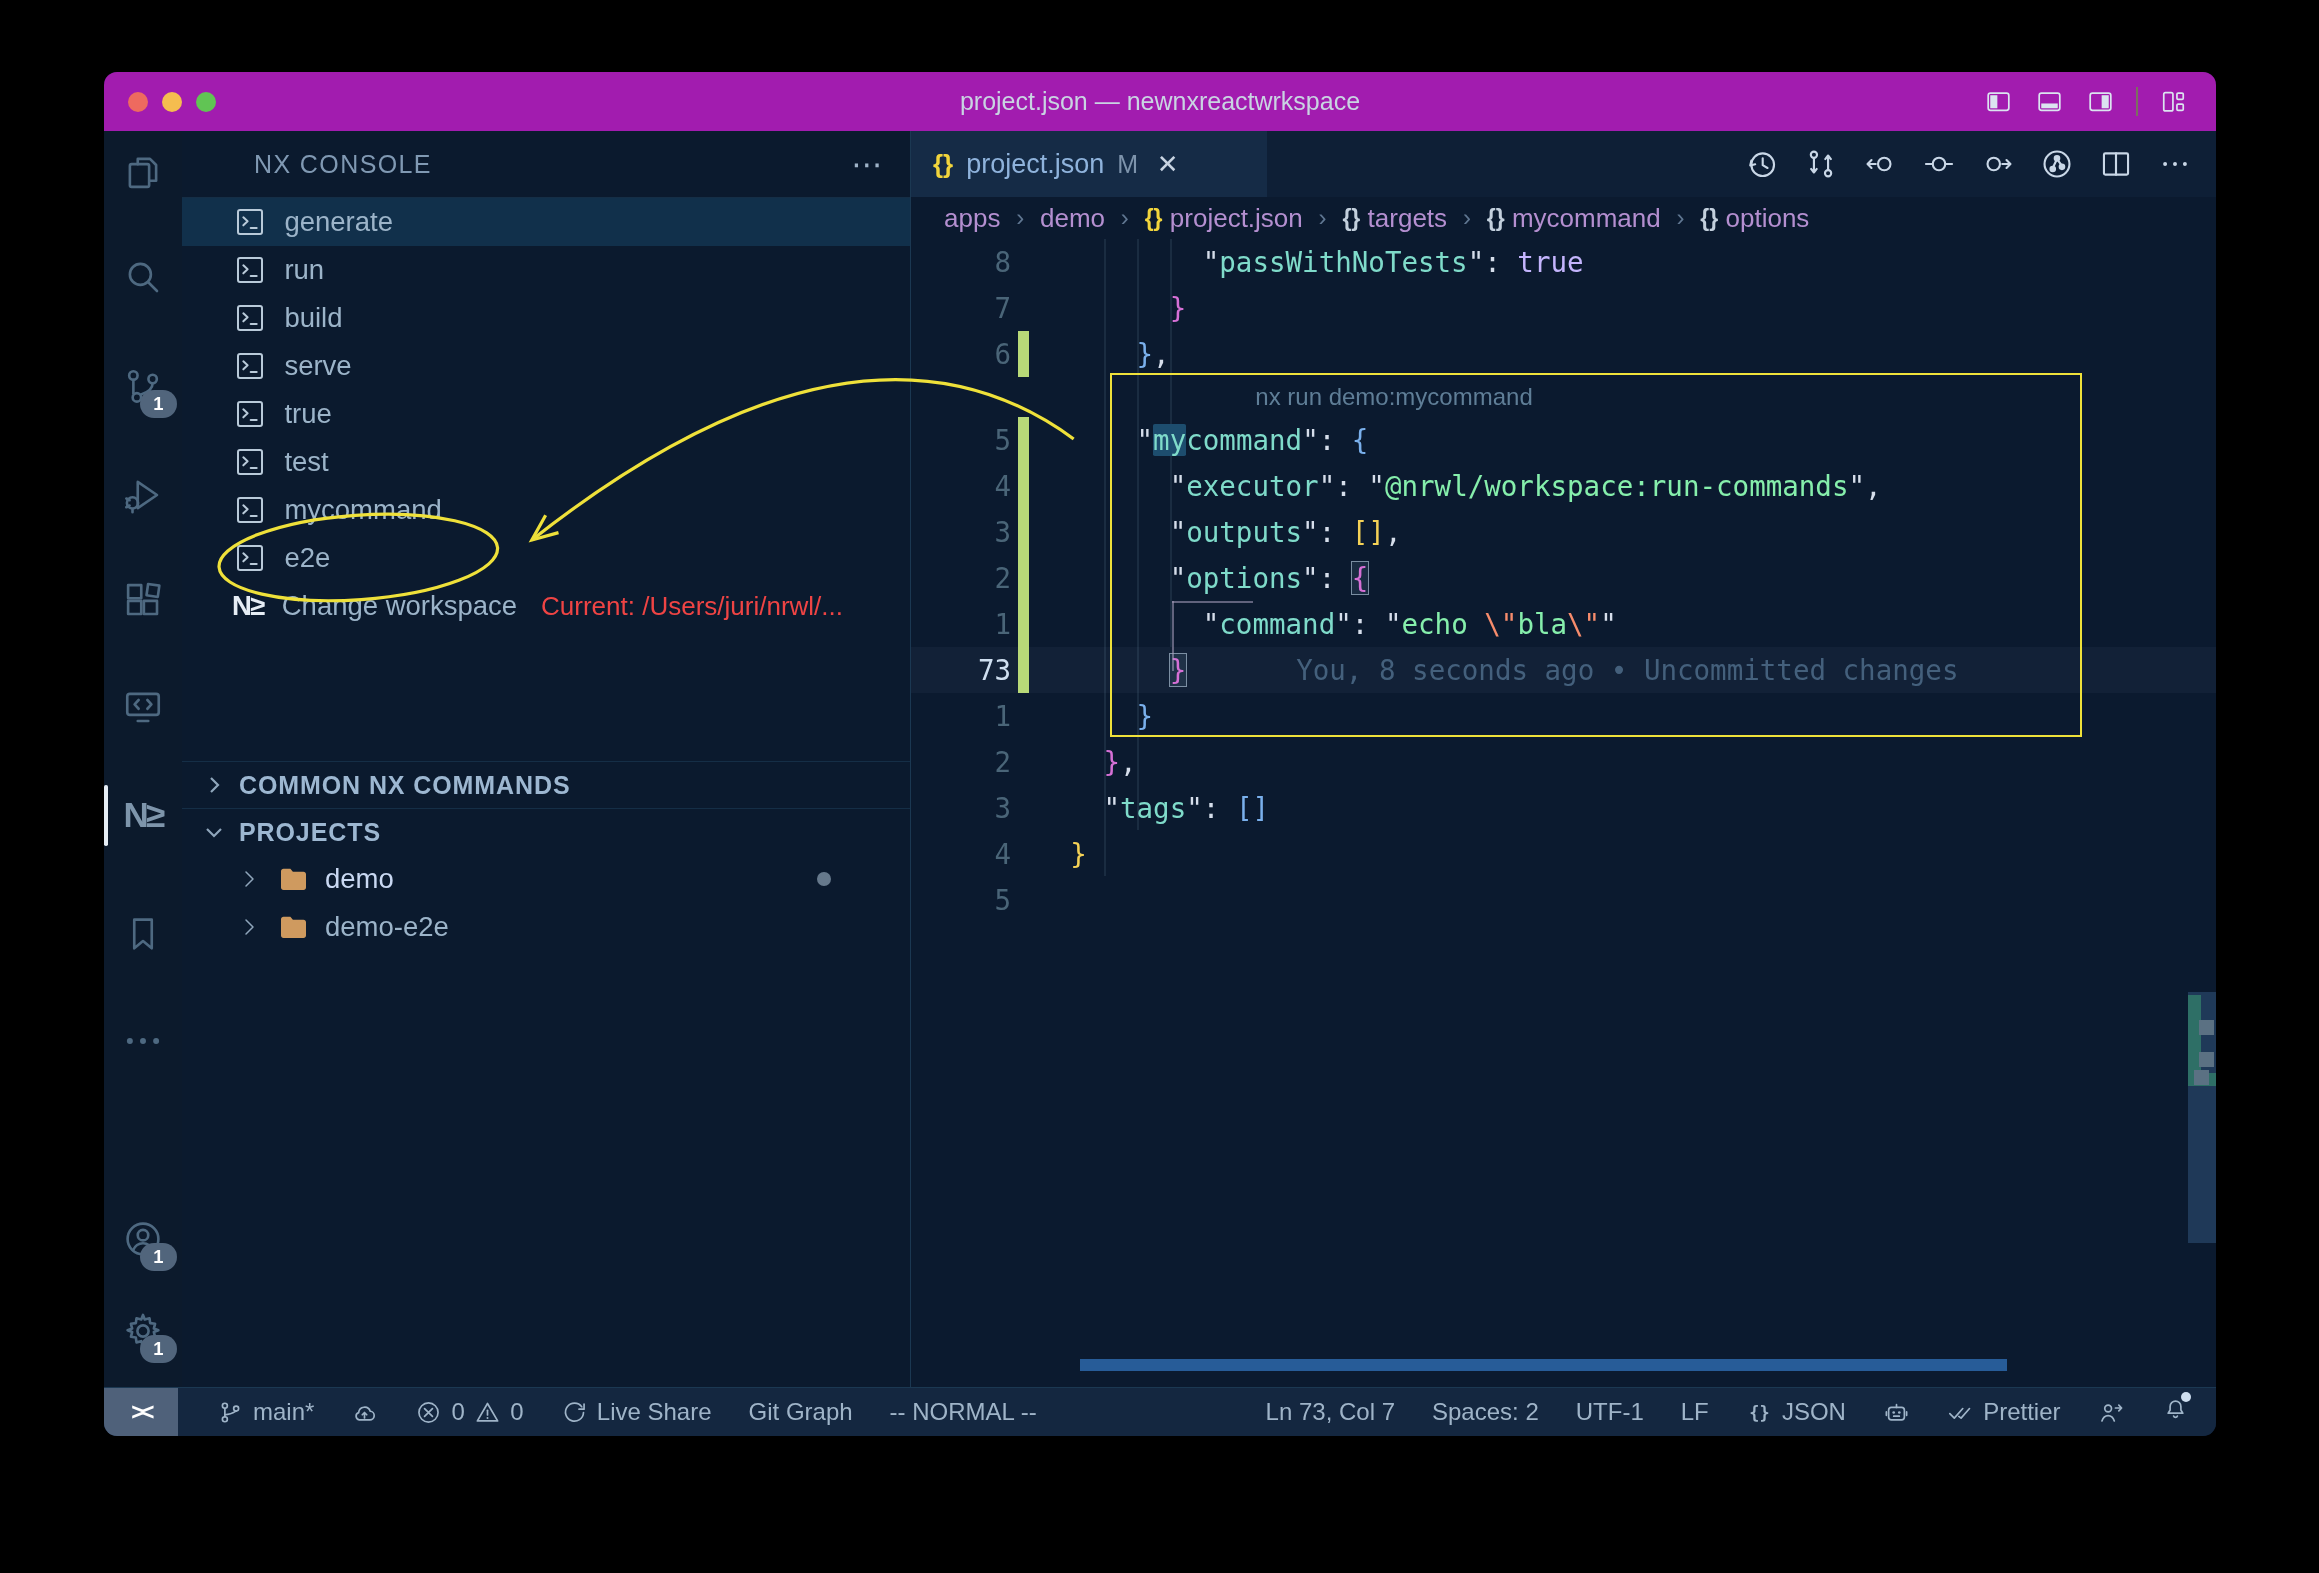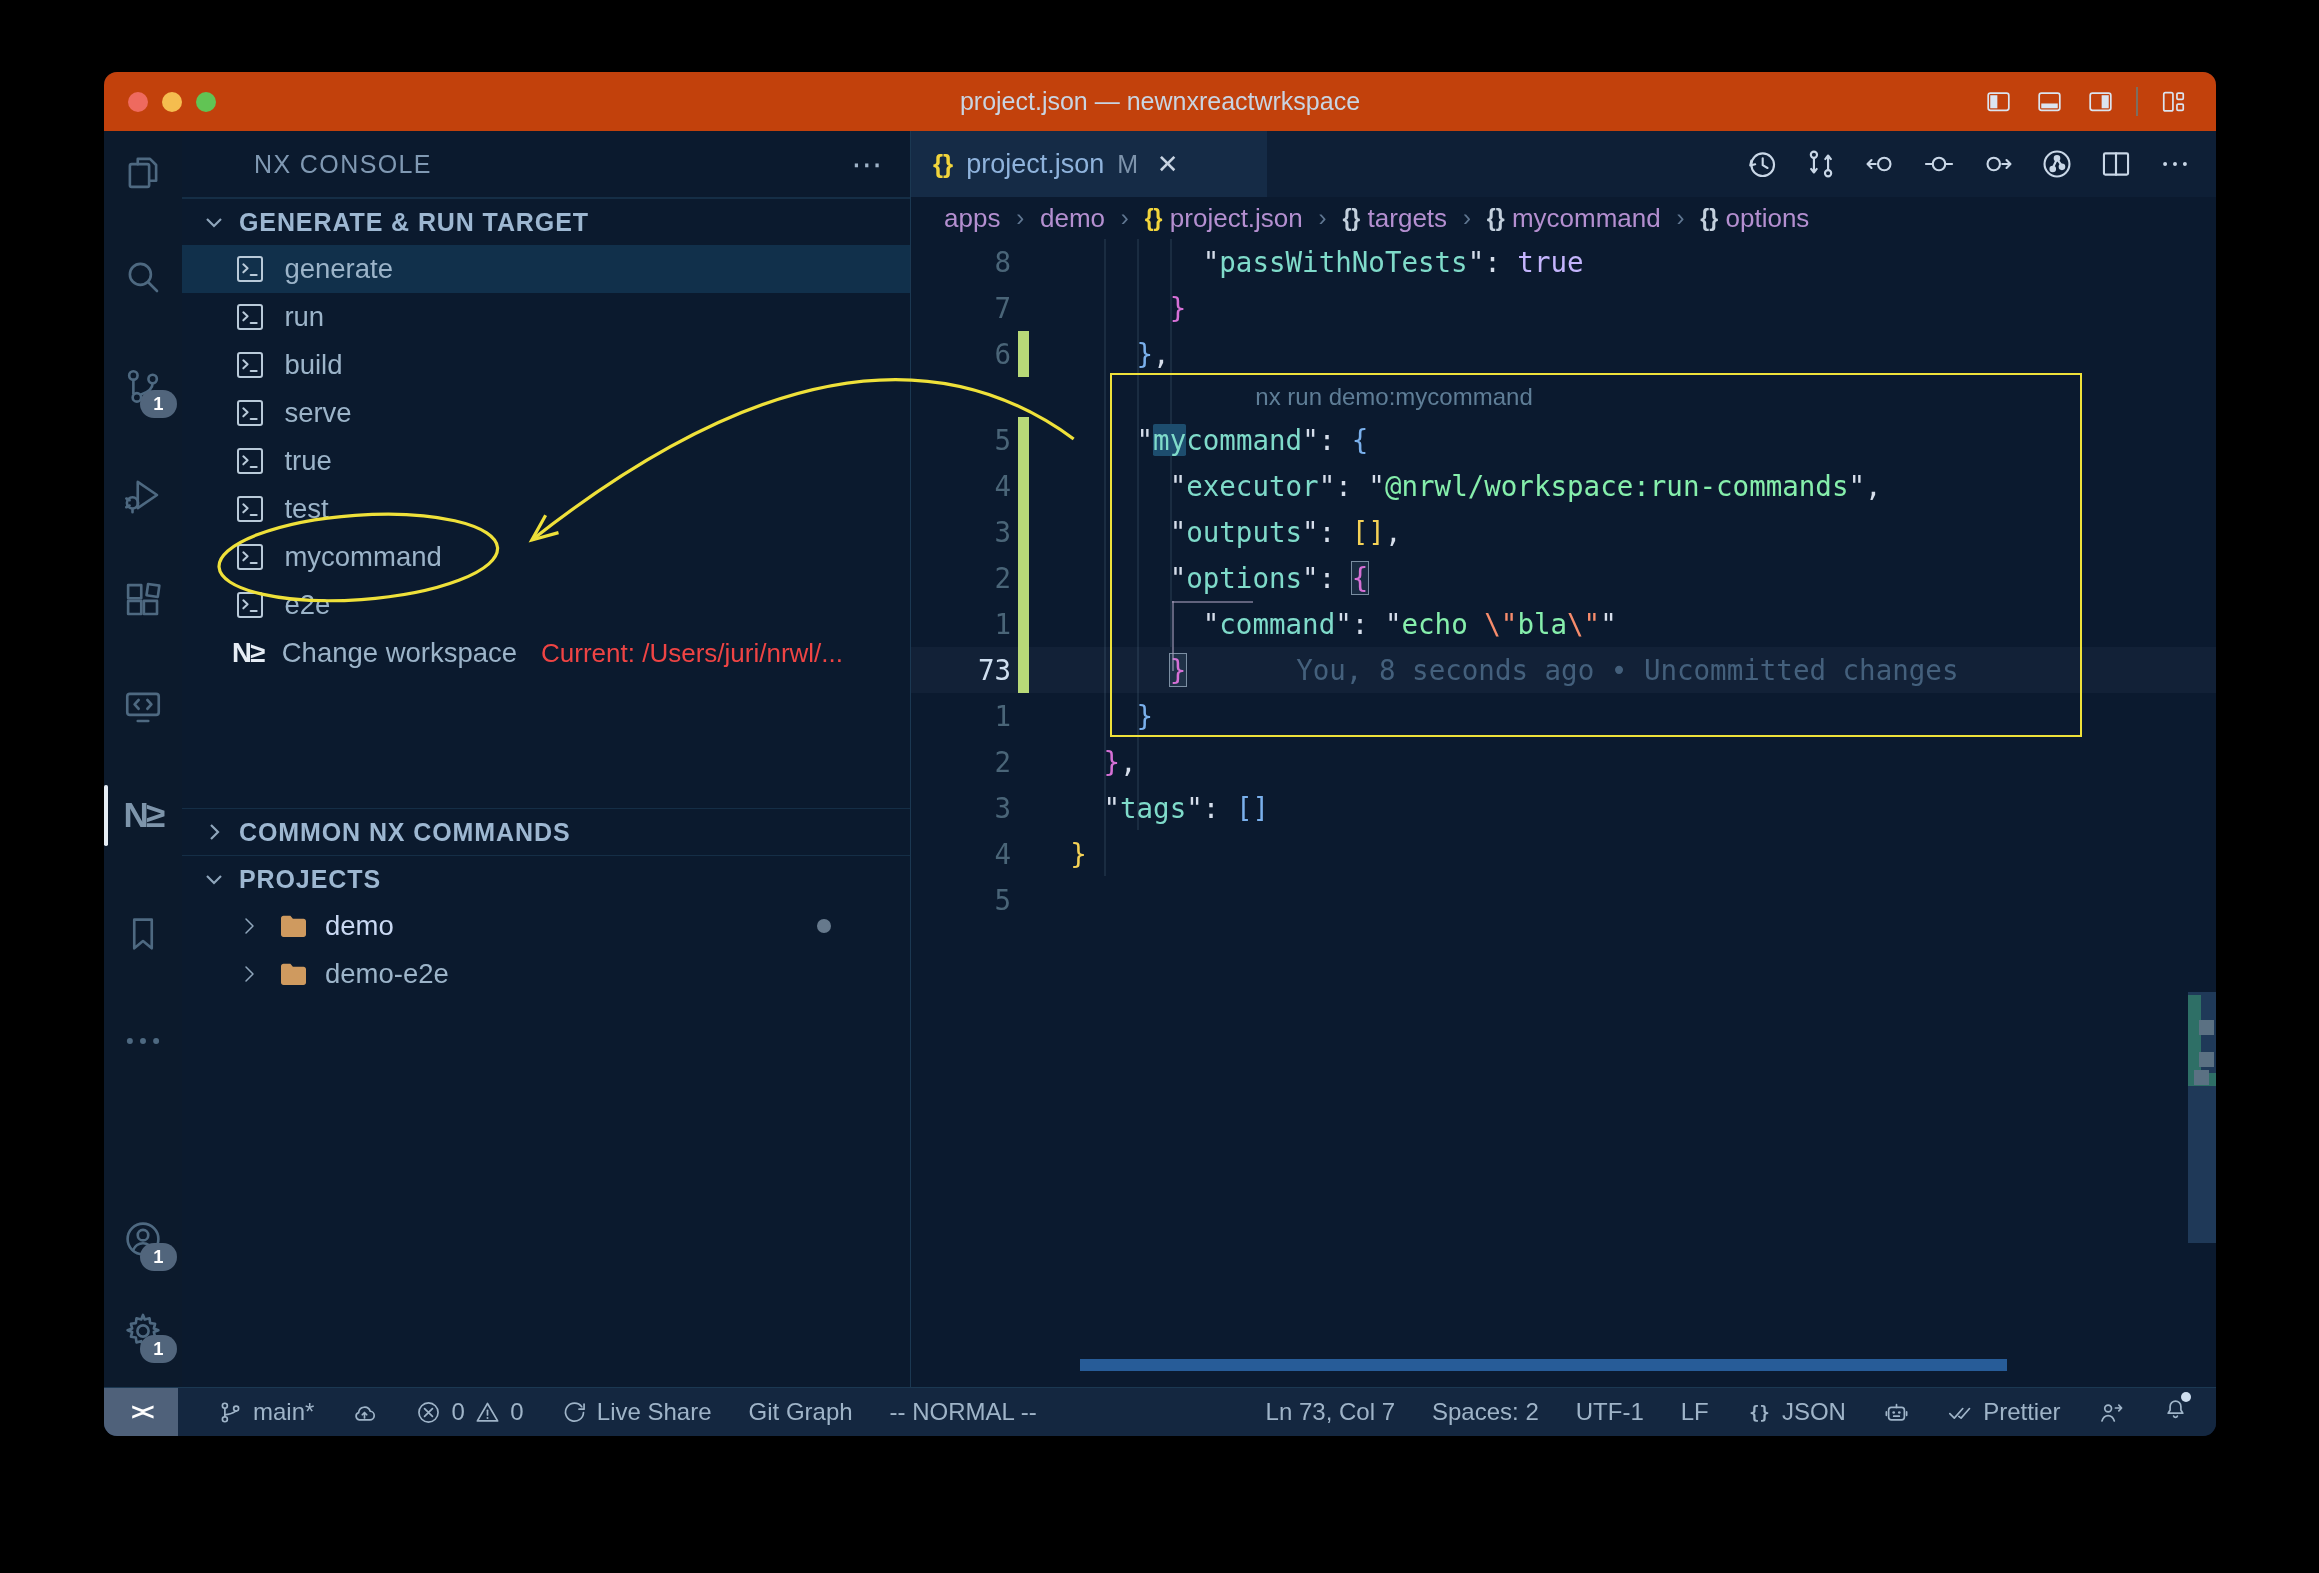--- a/index.html
+++ b/index.html
@@ -1,21 +1,21 @@
 <!DOCTYPE html>
 <html style="font-size:14.7px"><head>
 <meta charset="utf-8">
 <style>
   html,body{margin:0;padding:0;background:#000;}
   .stage{position:relative;width:2320px;height:1574px;background:#000;overflow:hidden;
          font-family:"Liberation Sans",sans-serif;-webkit-font-smoothing:antialiased;}
   .window{position:absolute;left:104px;top:72px;width:2112px;height:1364px;border-radius:13px;
           overflow:hidden;background:#0b1a2f;display:flex;flex-direction:column;}
   
-  .titlebar{height:59px;background:#c2410c;display:flex;align-items:center;position:relative;flex:0 0 auto;justify-content:space-between;}
+  .titlebar{height:59px;background:#a21caf;display:flex;align-items:center;position:relative;flex:0 0 auto;justify-content:space-between;}
   .lights{display:flex;gap:13.8px;padding-left:24px;}
   .light{width:20px;height:20px;border-radius:50%;}
   .win-title{position:absolute;left:0;right:0;text-align:center;color:#c9d4e2;font-size:25px;}
   .tb-icons{margin-left:auto;display:flex;align-items:center;gap:20px;padding-right:27.5px;color:#dbe4f0;z-index:2;}
   .tb-icons .icon{width:31px;height:27.5px;display:inline-flex;}
   .tb-sep{width:1.8px;height:29px;background:#7c6e60;}
   
   .main{flex:1;display:flex;min-height:0;}
   .activitybar{width:78px;background:#0c1a2c;position:relative;flex:0 0 auto;}
   .ab-item{position:absolute;left:0;width:78px;height:78px;display:flex;align-items:center;justify-content:center;color:#4e6981;}
@@ -233,28 +233,20 @@
             <span class="ab-badge">1</span>
           </div>
           <div class="ab-indicator" style="top: 654px; height: 61px;"></div>
         </div>
 
       <div class="sidebar">
         <div class="sb-header">
           <span>NX CONSOLE</span>
           <span class="more">⋯</span>
         </div>
-        <div class="sb-section">
-          <span class="chev">
-              <svg viewBox="0 0 24 24" fill="none" stroke="currentColor" stroke-width="2.2">
-                <path d="M5 9l7 7 7-7"></path>
-              </svg>
-            </span>
-          <span>GENERATE &amp; RUN TARGET</span>
-        </div>
         <div id="target-items">
             <div class="sb-row selected">
               <span class="icon term-ic">
                 <svg viewBox="0 0 24 24" fill="none" stroke="currentColor" stroke-width="1.5" stroke-linecap="round" stroke-linejoin="round">
                   <rect x="3" y="3" width="18" height="18" rx="1.5"></rect>
                   <path d="M7 8.5l3.2 3-3.2 3"></path>
                   <path d="M12.5 16.5h4.5"></path>
                 </svg>
               </span>
               <span>generate</span>

